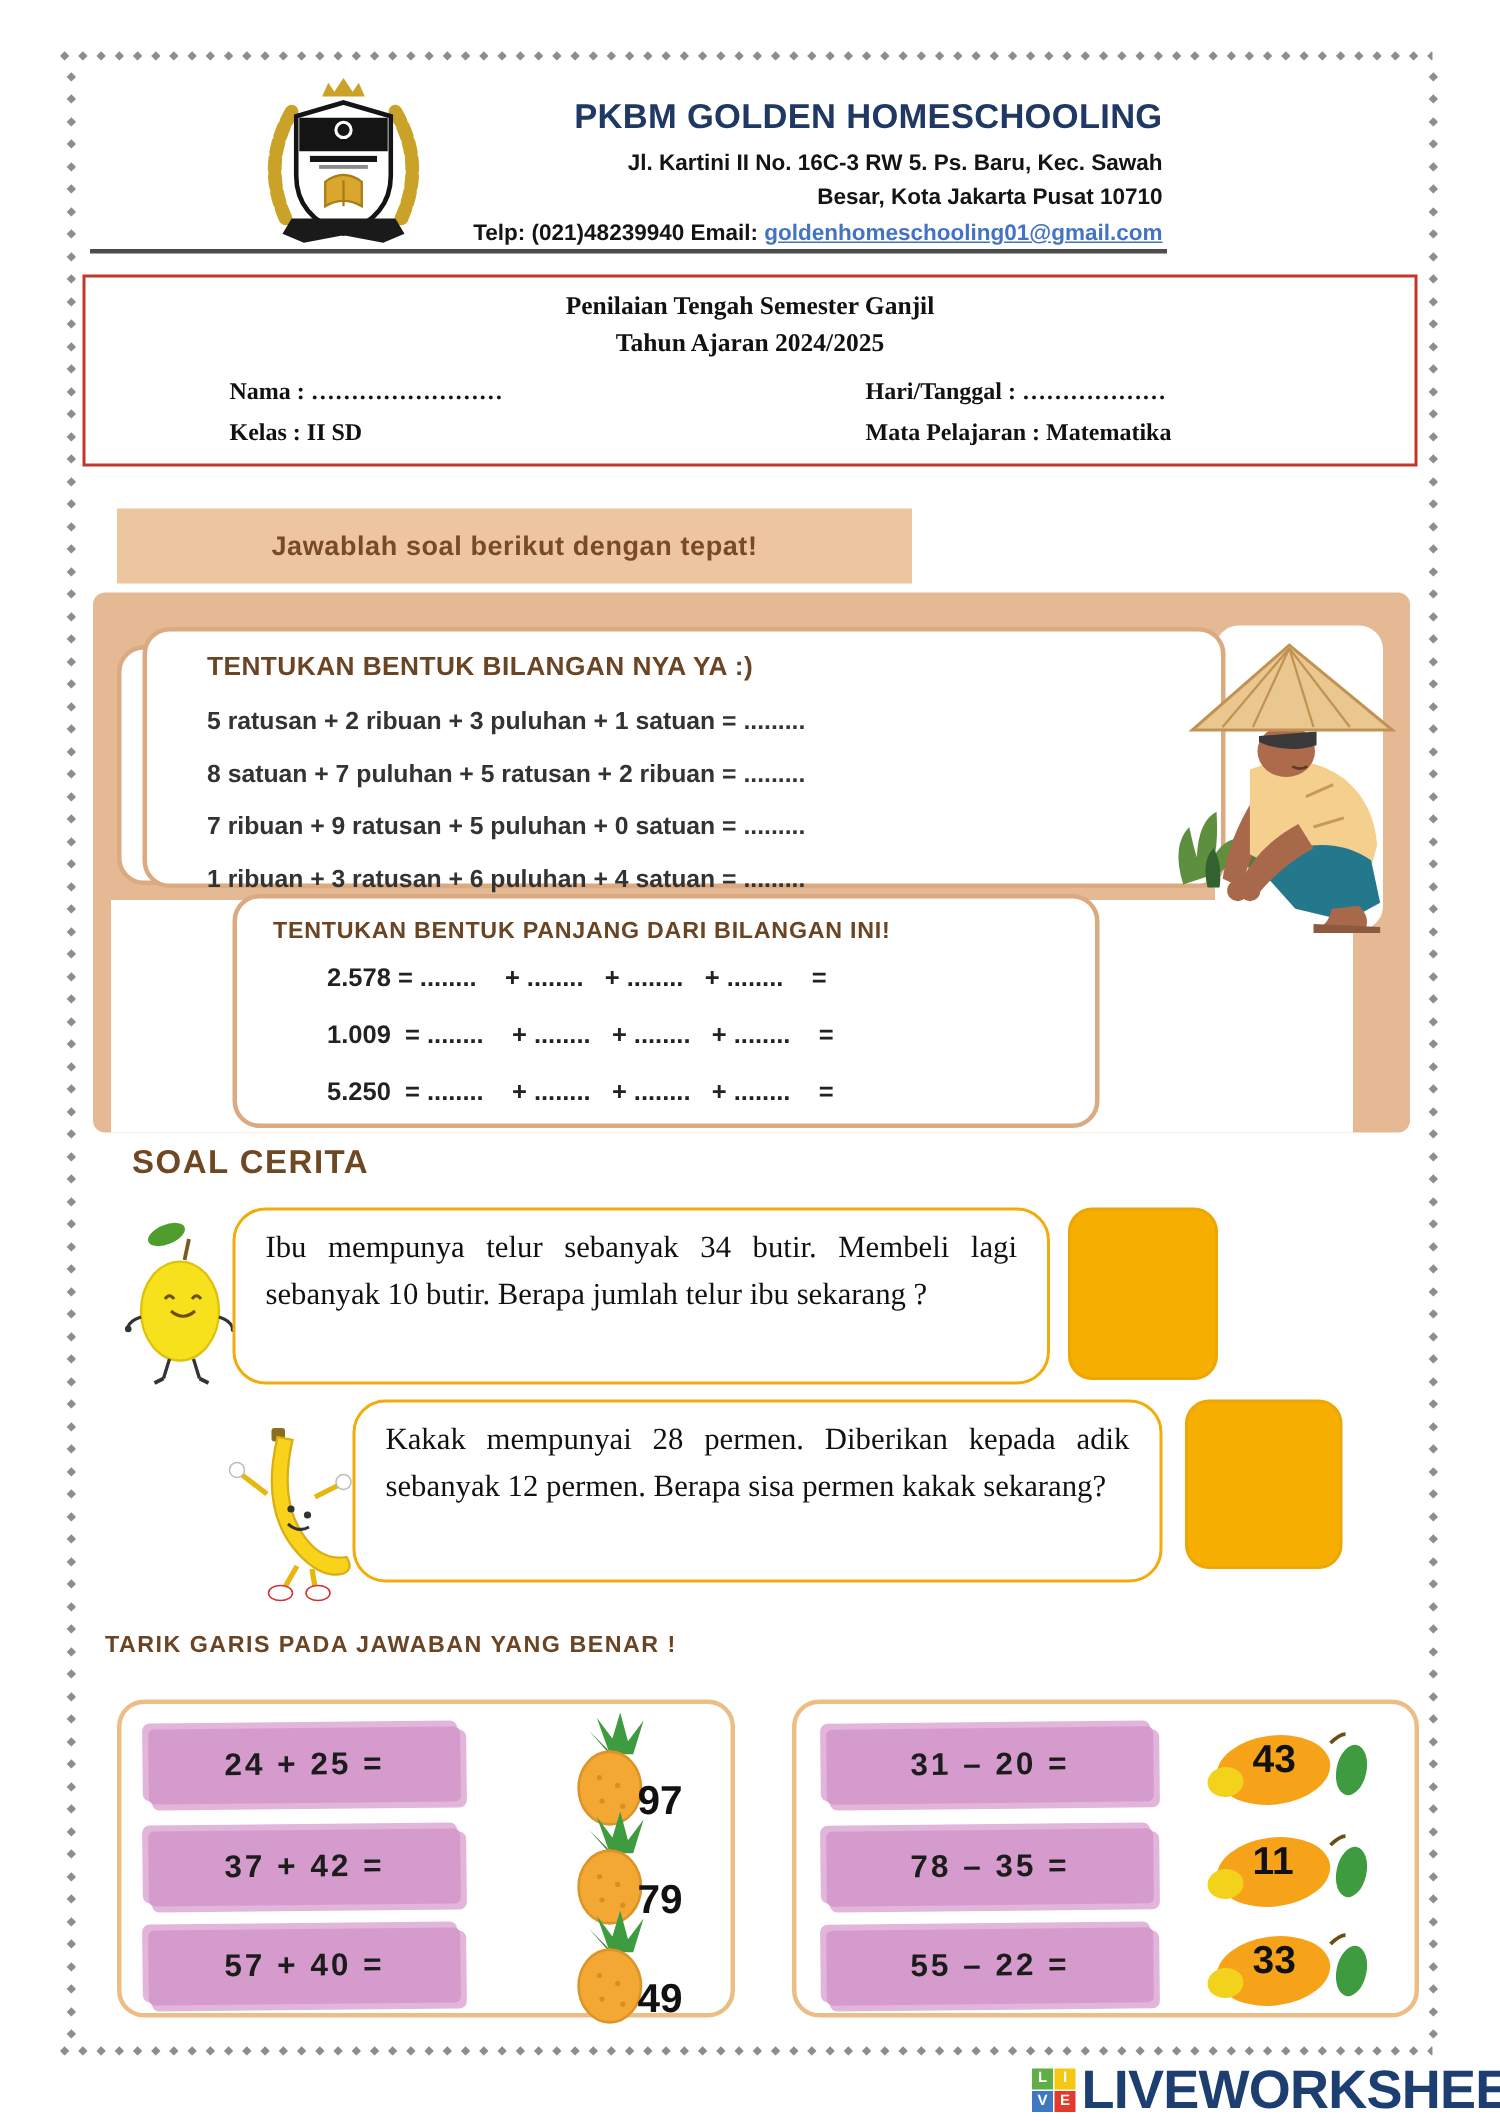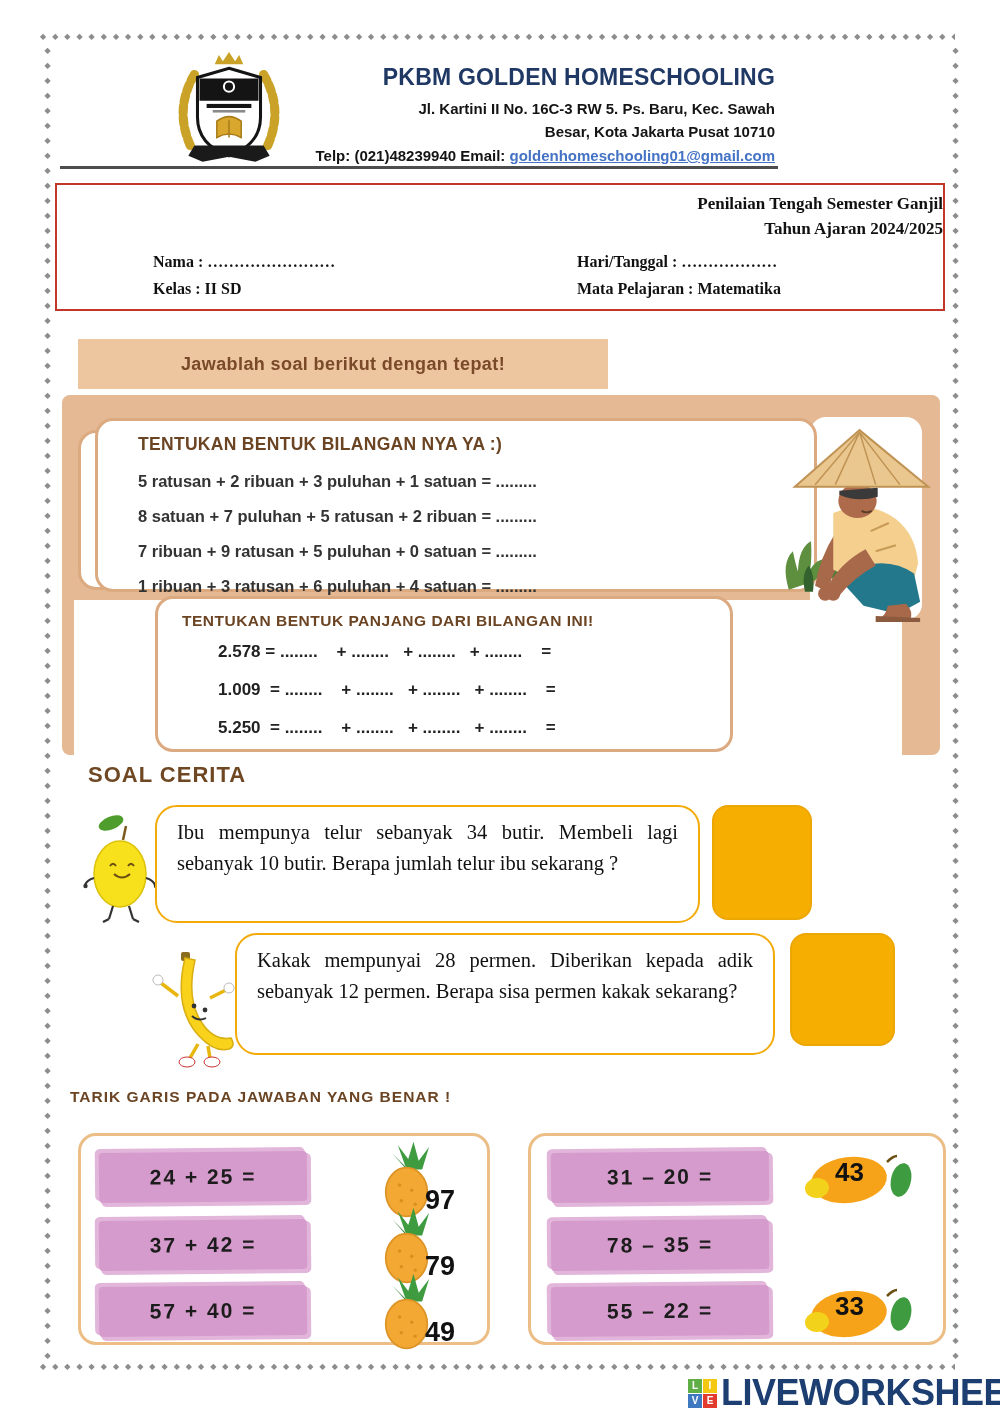--- a/index.html
+++ b/index.html
@@ -24,21 +24,21 @@
   .school-block { position:absolute; top:64px; left:295px; width:480px; text-align:right; }
   .school-name { font-size:23px; font-weight:bold; color:#1f3864; letter-spacing:0.2px; }
   .school-addr { font-size:15px; font-weight:bold; color:#141414; margin-top:7px; line-height:1.5; }
   .school-contact { font-size:15px; font-weight:bold; color:#141414; margin-top:4px; }
   .school-contact a { color:#4472c4; text-decoration:underline; font-weight:bold; }
   .header-rule { position:absolute; top:166px; left:60px; width:718px; border-bottom:3px solid #4d4d4d; }
 
   
   .exam-box { position:absolute; top:183px; left:55px; width:890px; height:128px;
               border:2.5px solid #c2362b; background:#fff; }
-  .exam-title { text-align:right; font-family:"Liberation Serif", serif; font-weight:bold;
+  .exam-title { text-align:center; font-family:"Liberation Serif", serif; font-weight:bold;
                 font-size:17px; color:#111; margin-top:7px; line-height:1.45; }
   .exam-field { position:absolute; font-family:"Liberation Serif", serif; font-weight:bold;
                 font-size:16px; color:#111; }
   .f-nama  { left:96px;  top:68px; }
   .f-kelas { left:96px;  top:95px; }
   .f-hari  { left:520px; top:68px; }
   .f-mapel { left:520px; top:95px; }
 
   
   .banner { position:absolute; top:339px; left:78px; width:530px; height:50px;
@@ -292,20 +292,29 @@
 
     <div class="fruit mango mango-1">
       <svg viewBox="0 0 120 62" width="120" height="62">
         <ellipse cx="50" cy="32" rx="38" ry="23" fill="#f7a319" transform="rotate(-7 50 32)"></ellipse>
         <ellipse cx="18" cy="40" rx="12" ry="10" fill="#f3d21c" transform="rotate(-7 18 40)"></ellipse>
         <path d="M88,14 q6,-6 10,-6" stroke="#6b4f12" stroke-width="2.5" fill="none"></path>
         <ellipse cx="102" cy="32" rx="10" ry="17" fill="#3f9b3f" transform="rotate(12 102 32)"></ellipse>
       </svg>
       <span class="fruit-num">43</span>
     </div>
+    <div class="fruit mango mango-2">
+      <svg viewBox="0 0 120 62" width="120" height="62">
+        <ellipse cx="50" cy="32" rx="38" ry="23" fill="#f7a319" transform="rotate(-7 50 32)"></ellipse>
+        <ellipse cx="18" cy="40" rx="12" ry="10" fill="#f3d21c" transform="rotate(-7 18 40)"></ellipse>
+        <path d="M88,14 q6,-6 10,-6" stroke="#6b4f12" stroke-width="2.5" fill="none"></path>
+        <ellipse cx="102" cy="32" rx="10" ry="17" fill="#3f9b3f" transform="rotate(12 102 32)"></ellipse>
+      </svg>
+      <span class="fruit-num">11</span>
+    </div>
     <div class="fruit mango mango-3">
       <svg viewBox="0 0 120 62" width="120" height="62">
         <ellipse cx="50" cy="32" rx="38" ry="23" fill="#f7a319" transform="rotate(-7 50 32)"></ellipse>
         <ellipse cx="18" cy="40" rx="12" ry="10" fill="#f3d21c" transform="rotate(-7 18 40)"></ellipse>
         <path d="M88,14 q6,-6 10,-6" stroke="#6b4f12" stroke-width="2.5" fill="none"></path>
         <ellipse cx="102" cy="32" rx="10" ry="17" fill="#3f9b3f" transform="rotate(12 102 32)"></ellipse>
       </svg>
       <span class="fruit-num">33</span>
     </div>
   </div>

